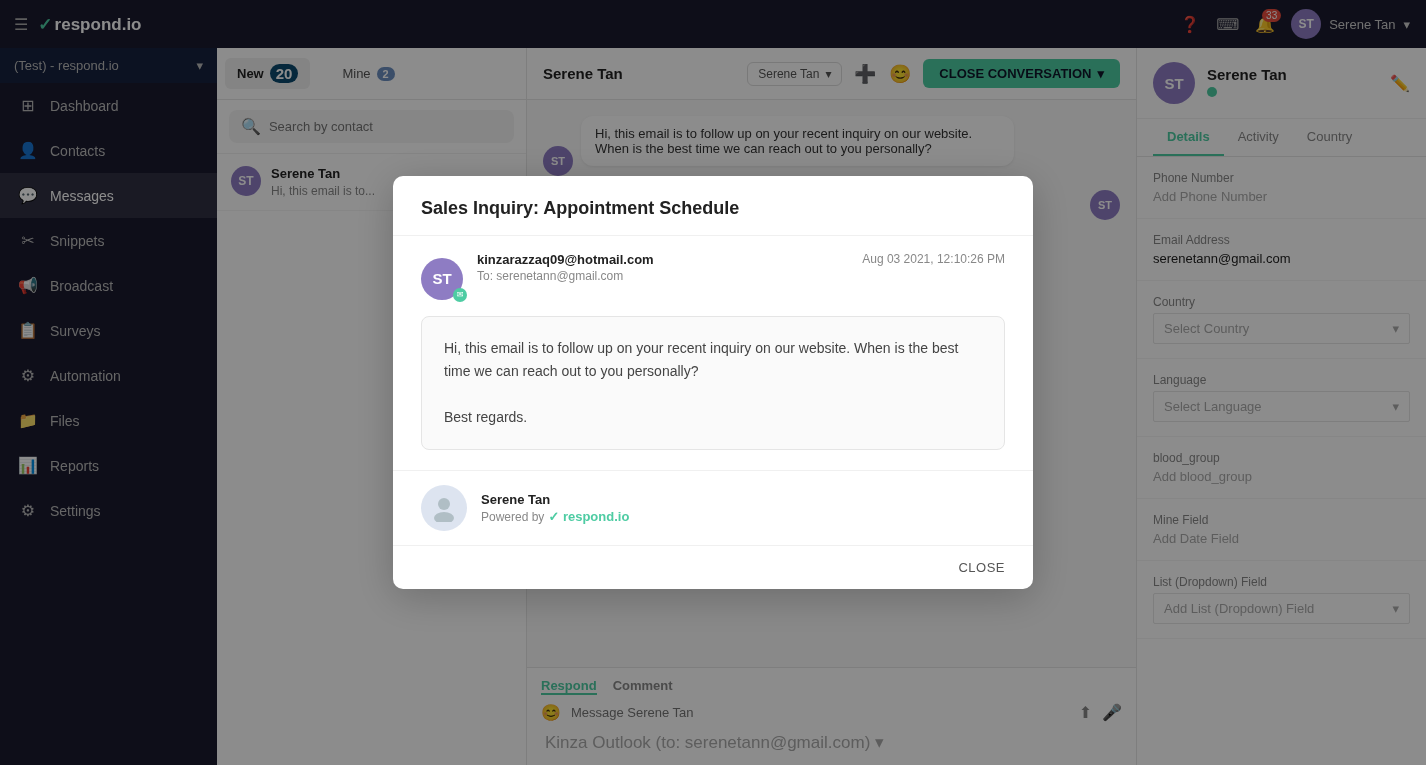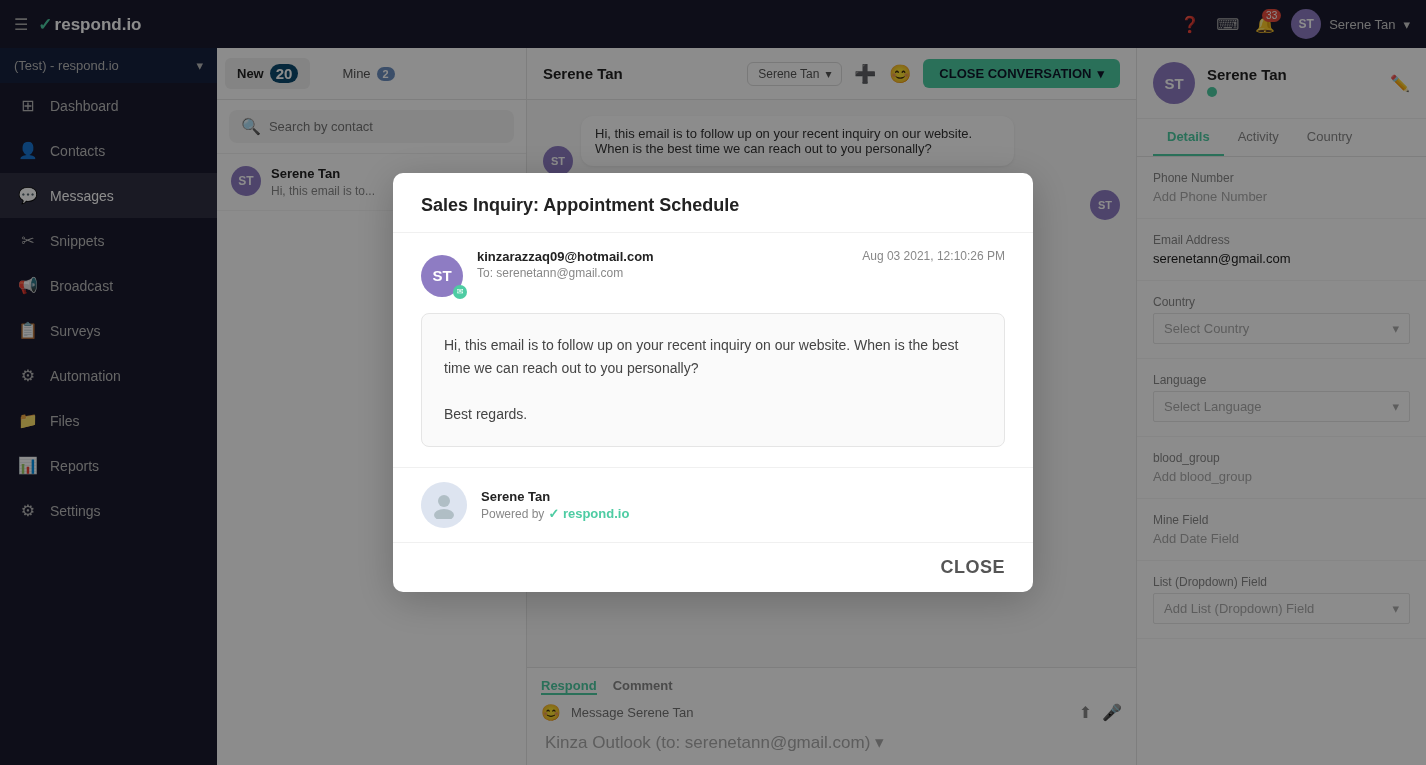--- a/index.html
+++ b/index.html
@@ -237,21 +237,21 @@
       width: 46px; height: 46px; border-radius: 50%; background: #dde4f0;
       display: flex; align-items: center; justify-content: center;
     }
     .sig-name { font-size: 13px; font-weight: 600; color: #222; }
     .sig-powered { font-size: 12px; color: #888; display: flex; align-items: center; gap: 4px; margin-top: 2px; }
     .sig-logo { color: #4ecca3; font-weight: 700; font-size: 13px; }
     .modal-footer {
       padding: 14px 28px; display: flex; justify-content: flex-end; border-top: 1px solid #f0f0f0;
     }
     .btn-close-modal {
-      border: none; background: transparent; color: #555; font-size: 18px; font-weight: 700;
+      border: none; background: transparent; color: #555; font-size: 13px; font-weight: 400;
       cursor: pointer; letter-spacing: 0.5px;
     }
     .chat-bubble {
       max-width: 75%; background: #fff; border-radius: 12px; padding: 10px 14px;
       font-size: 13px; color: #333; box-shadow: 0 1px 3px rgba(0,0,0,0.08); margin-bottom: 10px;
     }
   </style>
 </head>
 <body>
 

